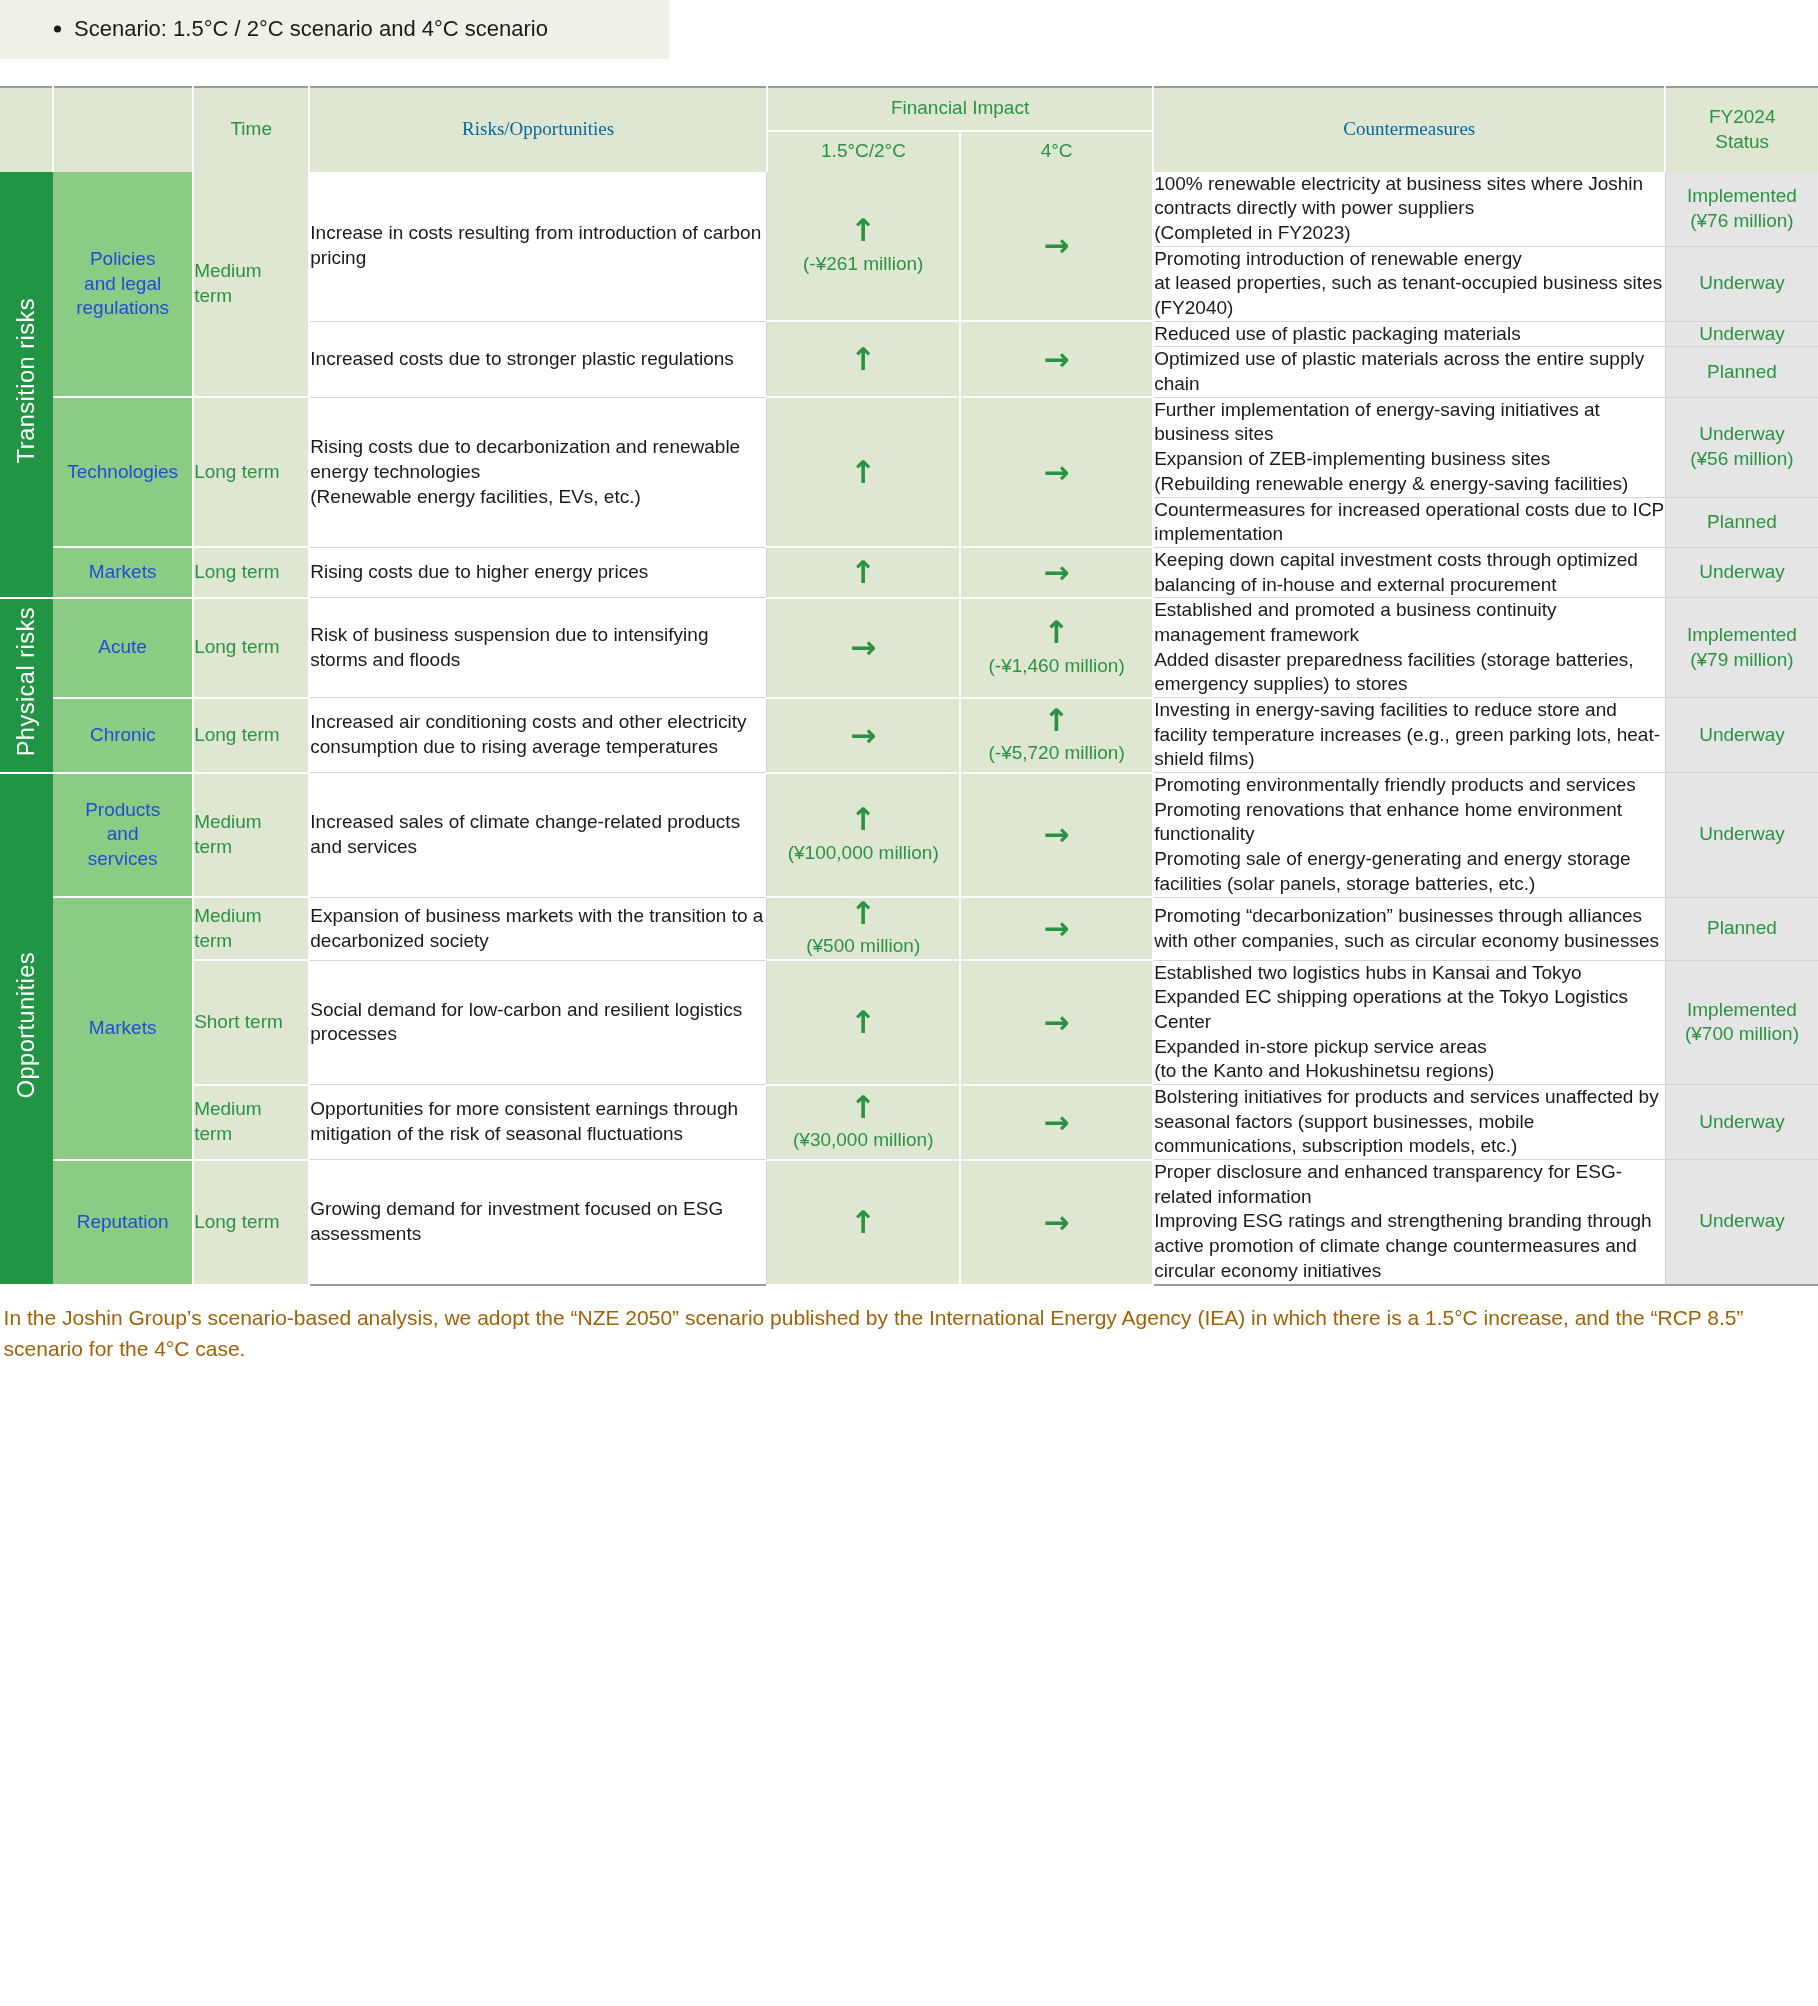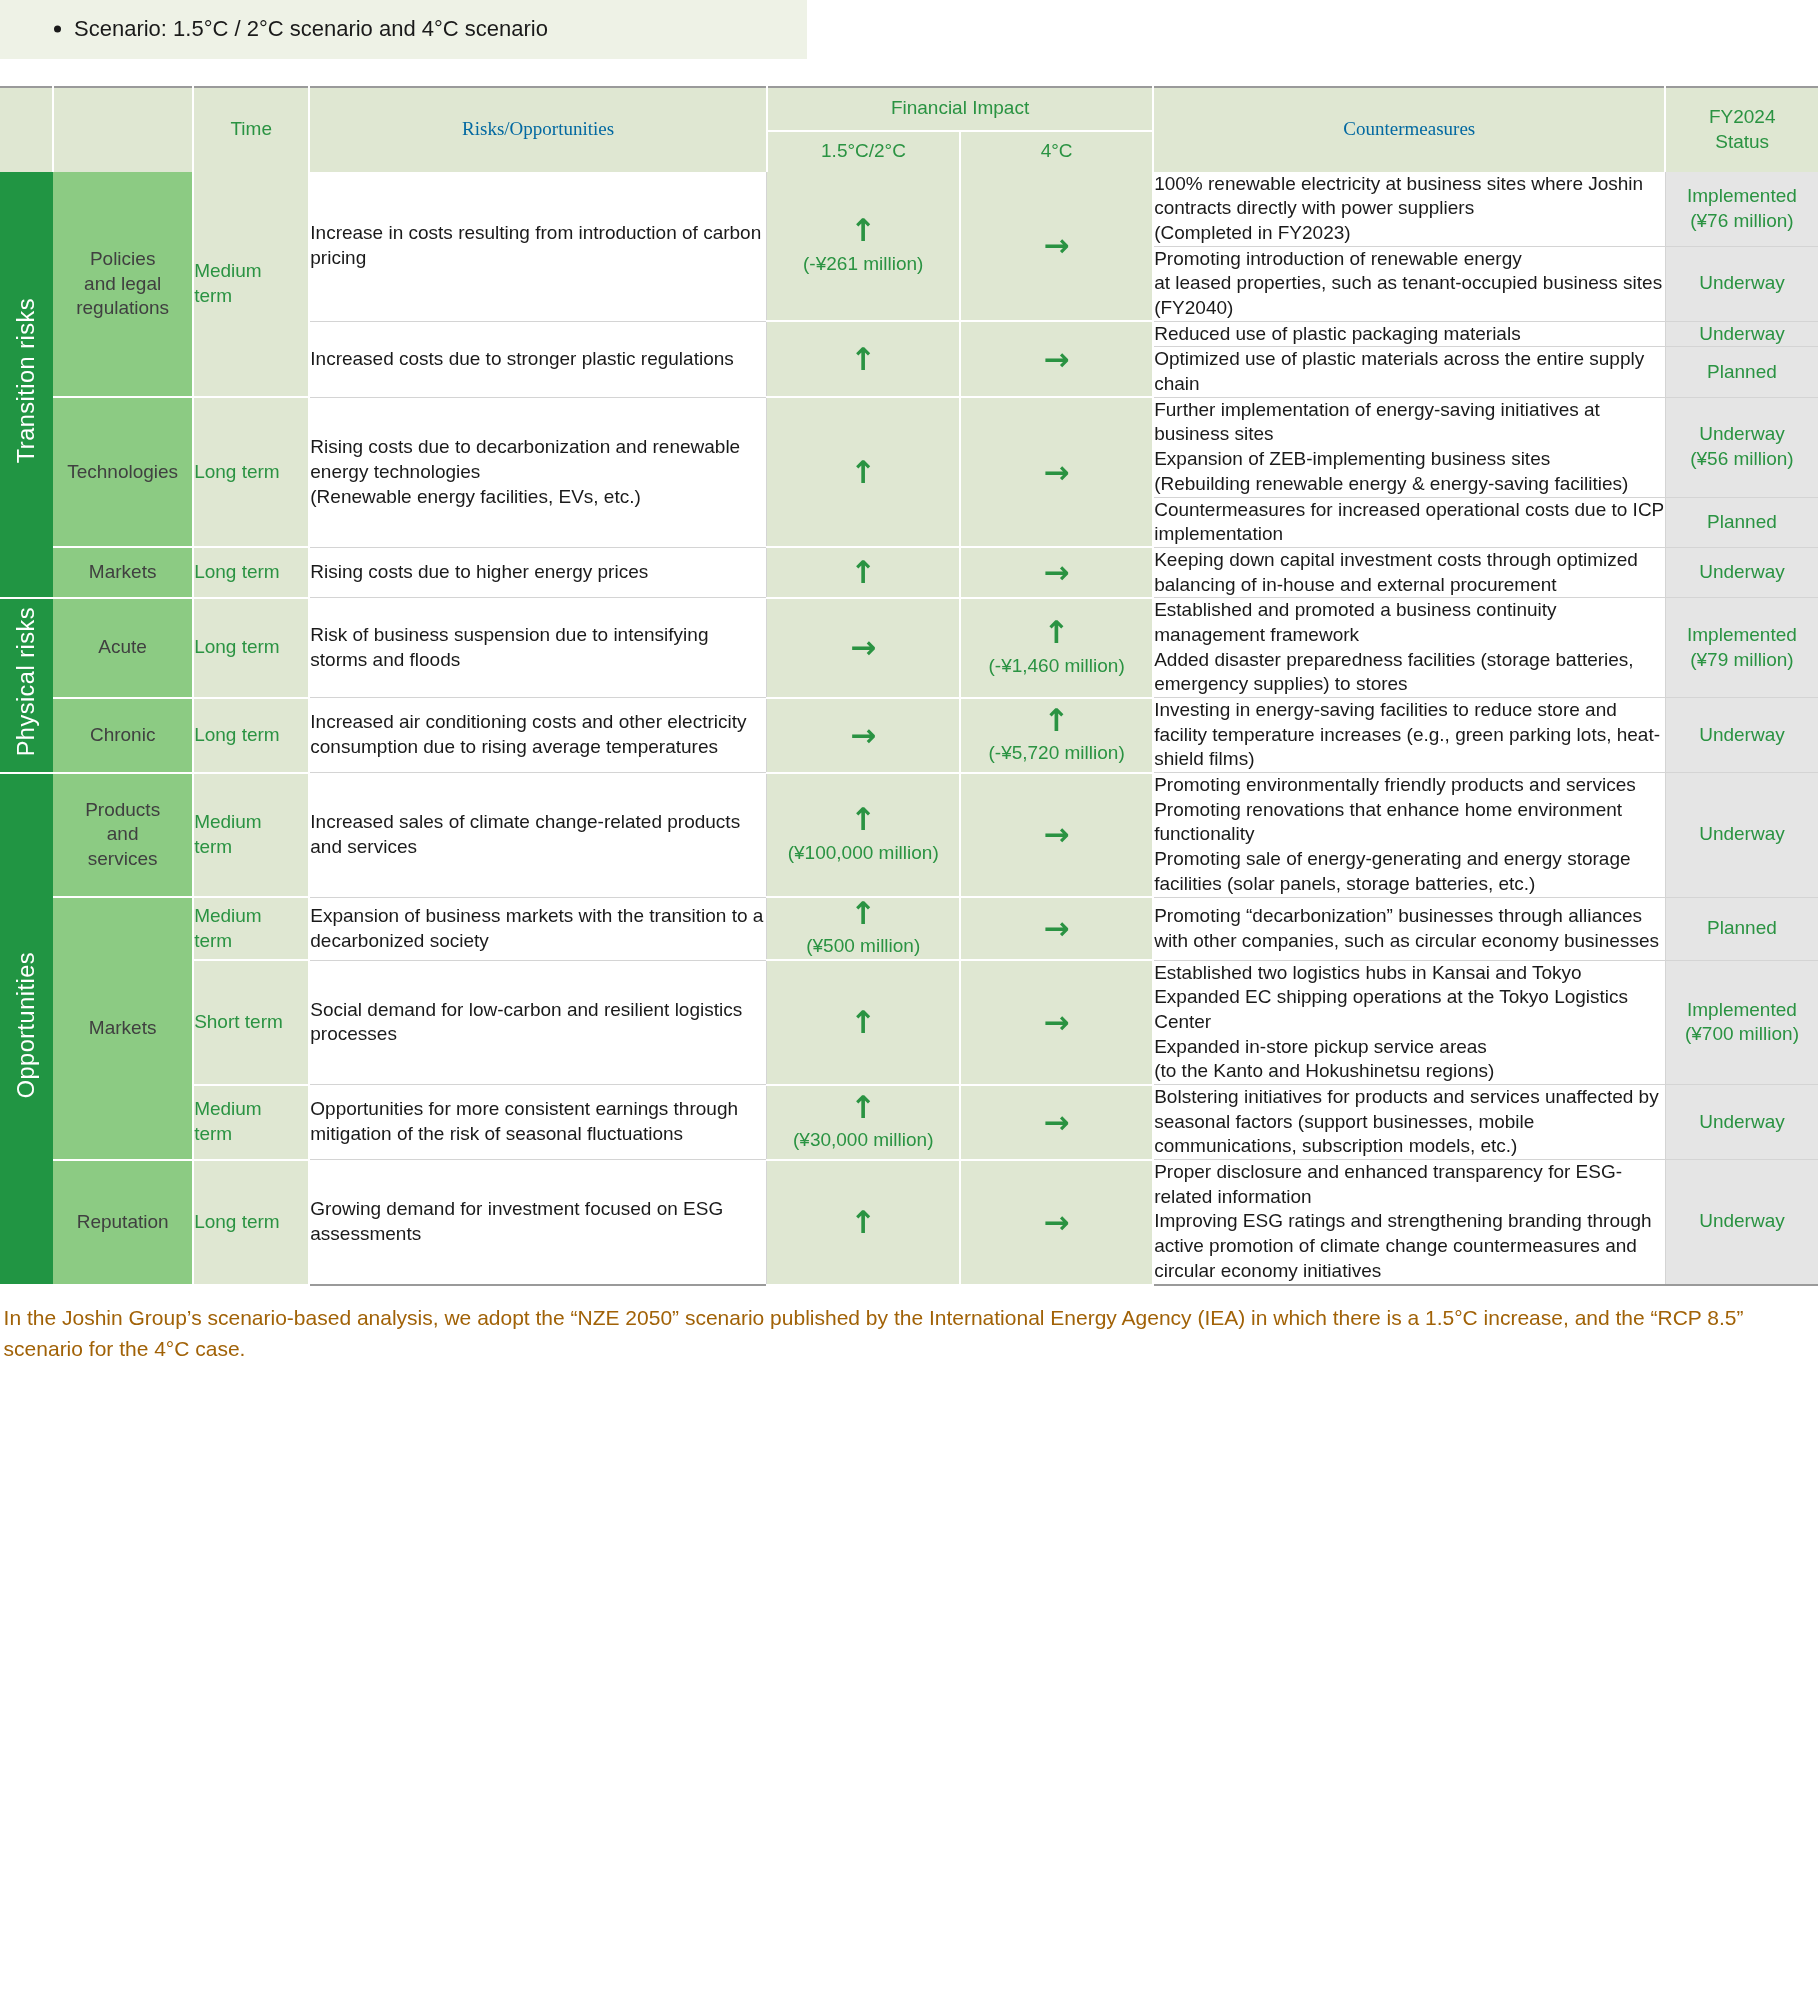--- a/index.html
+++ b/index.html
@@ -23,21 +23,21 @@
     color: #2a9342;
     font-size: 27px;
     font-weight: bold;
     letter-spacing: 0.1px;
     padding: 12.7px 0 0 5.4px;
     margin: 0 0 20px 0;
     line-height: 1.2;
   }
   .scenario-band {
     background: #eef2e6;
-    width: 807px;
+    width: 669px;
     padding: 16.3px 0 16.3px 49px;
     box-sizing: border-box;
     font-size: 22px;
     color: #1a1a1a;
     position: relative;
     margin-bottom: 27px;
   }
   .scenario-band .bullet {
     position: absolute;
     left: 54px;
@@ -119,21 +119,21 @@
     transform: rotate(180deg);
     display: inline-block;
     font-size: 23.5px;
     white-space: nowrap;
     letter-spacing: 0.5px;
   }
 
   
   .cat {
     background: #8ccb83;
-    color: #404040;
+    color: #1d4ed8;
     text-align: center;
     font-size: 21px;
     border-bottom: 2.7px solid #ffffff;
     border-right: 2.7px solid #ffffff;
     padding: 0 5.4px;
     line-height: 1.45;
   }
   
   .time {
     background: #dfe7d2;

